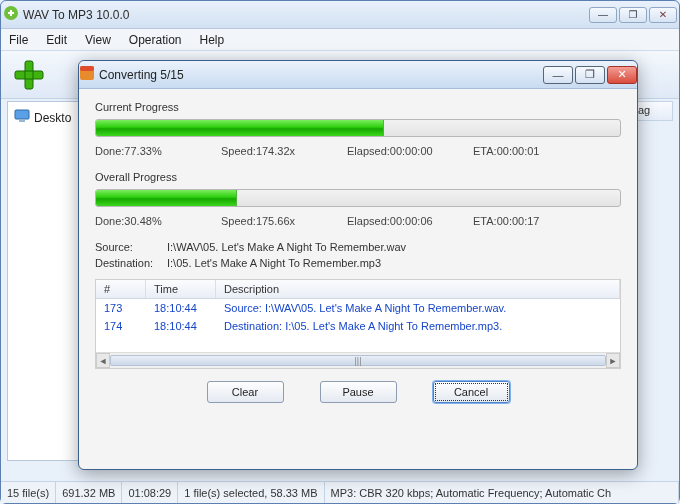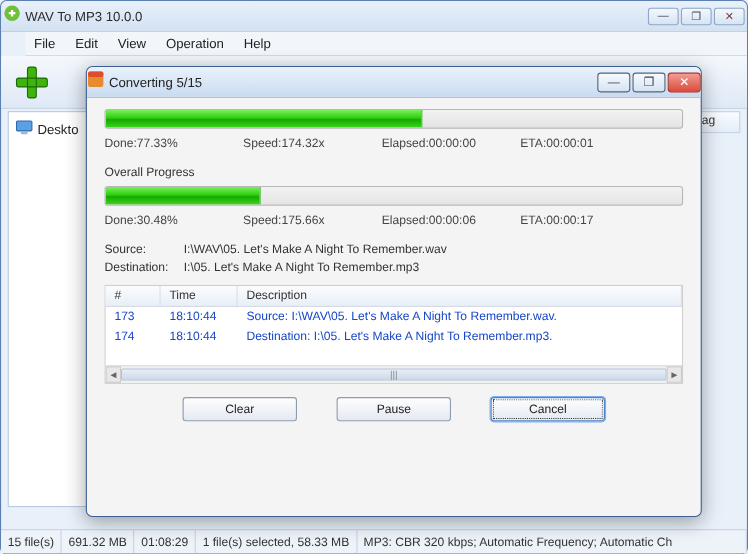--- a/index.html
+++ b/index.html
@@ -6,21 +6,21 @@
 body { width: 680px; height: 504px; background: #eaf2fb; position: relative; overflow: hidden; }
 
 
 .main-window { position: absolute; top: 0; left: 0; width: 680px; height: 504px; border: 1px solid #5a7fb0; border-radius: 6px; background: linear-gradient(#dde8f6, #c4d6ec 18px, #e8f0fa 18px, #e8f0fa); }
 .main-titlebar { height: 28px; display: flex; align-items: center; padding: 0 2px; background: linear-gradient(#e9f1fb, #d2e1f2); border-bottom: 1px solid #b8c9df; border-radius: 6px 6px 0 0;}
 .main-title { font-size: 12px; color: #2b2b2b; margin-left: 4px; flex: 1; }
 .win-btns { display: flex; gap: 2px; }
 .win-btn { width: 28px; height: 16px; border: 1px solid #8ea7c6; border-radius: 3px; background: linear-gradient(#f4f8fd,#d7e4f3); display:flex;align-items:center;justify-content:center;font-size:10px;color:#445;}
 .win-btn.close-x { color:#7a3a3a; }
 
-.menubar { height: 22px; display: flex; align-items: center; padding: 0 8px; gap: 18px; font-size: 12px; color: #222; background: #f2f6fb; border-bottom: 1px solid #d0dceb; margin-left: 22px; }
+.menubar { height: 22px; display: flex; align-items: center; padding: 0 8px; gap: 18px; font-size: 12px; color: #222; background: #f2f6fb; border-bottom: 1px solid #d0dceb; }
 .menuitem { cursor: default; }
 
 .toolbar { height: 48px; background: linear-gradient(#f4f8fd,#dfe9f6); border-bottom: 1px solid #c5d3e6; display:flex;align-items:center;padding:0 8px;gap:8px; }
 .plus-icon { width:40px;height:40px; display:flex;align-items:center;justify-content:center;}
 .plus-icon svg { width:36px;height:36px; }
 
 .tree-area { position:absolute; top:100px; left:6px; width:200px; height:360px; background:#fff; border:1px solid #b8c9df; font-size:12px; padding:4px;}
 .tree-item { display:flex; align-items:center; gap:4px; color:#222; padding:2px;}
 .monitor-icon svg{width:16px;height:16px;}
 
@@ -58,21 +58,21 @@
 .log-rows { flex:1; overflow:hidden; }
 .log-row { display:flex; font-size:11px; color:#1646c9; padding:2px 0;}
 .log-row .td { padding:1px 8px;}
 .logc-n{width:50px;color:#1646c9;} .logc-t{width:70px;} .logc-d{flex:1; white-space:nowrap; overflow:hidden;}
 .hscroll { height:16px; background:#f0f0f0; border-top:1px solid #ddd; position:relative;}
 .hscroll .thumb{ position:absolute; left:14px; right:14px; top:2px; bottom:2px; background:linear-gradient(#e8eef7,#cdd9e9); border:1px solid #b6c3d6; border-radius:2px; display:flex;align-items:center;justify-content:center; color:#888; font-size:9px;}
 .hscroll .arr{position:absolute;top:0;width:14px;height:100%;display:flex;align-items:center;justify-content:center;color:#666;font-size:9px;background:#e8e8e8;border:1px solid #ccc;}
 .hscroll .arr.l{left:0;} .hscroll .arr.r{right:0;}
 
 .dlg-buttons { display:flex; justify-content:center; gap:36px; margin-top:12px;}
-.btn { width:104px; height:22px; font-size:11px; border:1px solid #8d9cb0; border-radius:3px; background:linear-gradient(#fefefe,#e4e9f1); color:#222; display:flex;align-items:center;justify-content:center;}
+.btn { width:77px; height:22px; font-size:11px; border:1px solid #8d9cb0; border-radius:3px; background:linear-gradient(#fefefe,#e4e9f1); color:#222; display:flex;align-items:center;justify-content:center;}
 .btn.focus { outline:1px dotted #333; outline-offset:-3px; border-color:#4d83c8; box-shadow:0 0 0 1px #7fb2ec;}
 
 .app-icon svg{width:16px;height:16px;}
 </style>
 </head>
 <body>
 
 <div class="main-window">
   <div class="main-titlebar">
     <span class="app-icon">
@@ -142,20 +142,21 @@
     <span class="dlg-title">Converting 5/15</span>
     <div class="dlg-btns">
       <div class="dlg-btn">—</div>
       <div class="dlg-btn">❐</div>
       <div class="dlg-btn close">✕</div>
     </div>
   </div>
 
   <div class="dlg-body">
 
+    <div class="section-label">Current Progress</div>
     <div class="progressbar">
       <div class="progressfill" id="pf-current" style="width: 55%;"></div>
     </div>
     <div class="stats-row">
       <div class="pair">
           <span class="lbl">Done:</span>
           <span>77.33%</span>
         </div>
       <div class="pair">
           <span class="lbl">Speed:</span>

